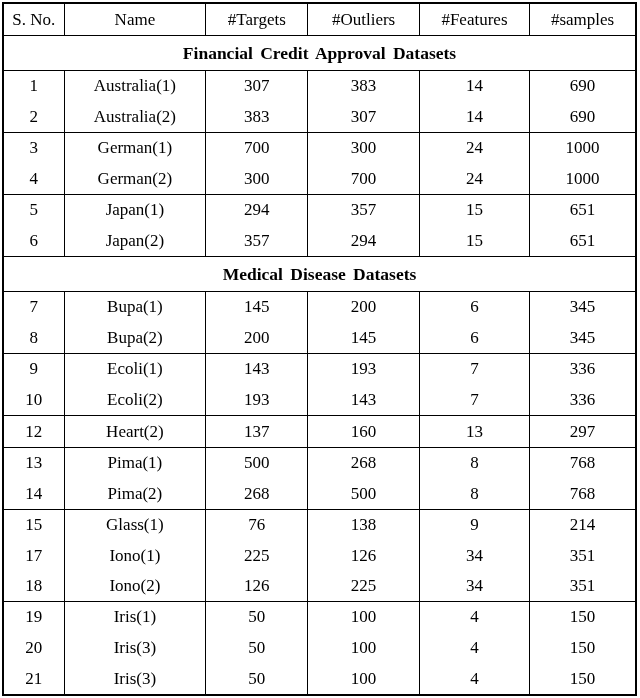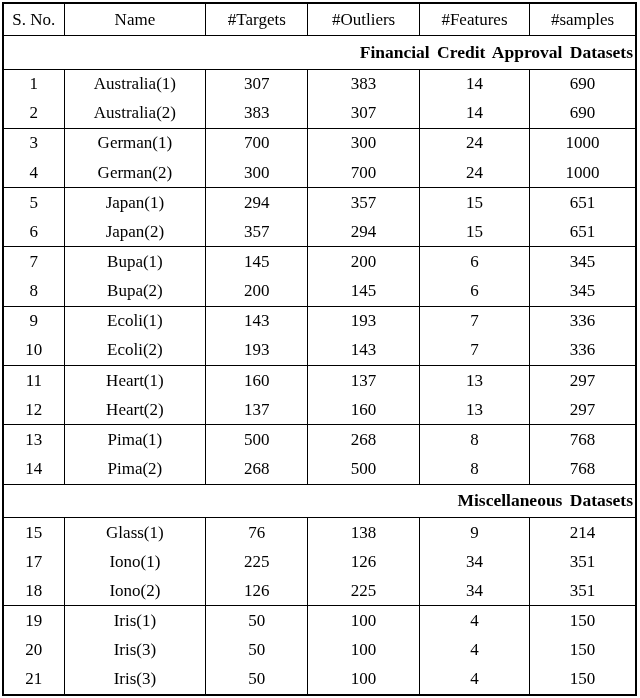--- a/index.html
+++ b/index.html
@@ -40,21 +40,20 @@
   tbody tr.data-row td + td {
     border-left: 1.5px solid #000000;
   }
   tbody tr.section-row td {
     height: 29px;
     font-weight: bold;
     font-size: 17.5px;
     word-spacing: 3px;
     border-top: 1.5px solid #000000;
     border-bottom: 1.5px solid #000000;
-    text-align: right;
   }
   tbody tr.data-row td {
     height: 26px;
   }
   tbody tr.group-end td {
     border-bottom: 1.5px solid #000000;
   }
 </style>
 </head>
 <body>
@@ -123,20 +122,23 @@
         <td>651</td>
       </tr>
       <tr class="data-row group-end">
         <td>6</td>
         <td>Japan(2)</td>
         <td>357</td>
         <td>294</td>
         <td>15</td>
         <td>651</td>
       </tr>
+      <tr class="section-row">
+        <td colspan="6">Medical Disease Datasets</td>
+      </tr>
       <tr class="data-row">
         <td>7</td>
         <td>Bupa(1)</td>
         <td>145</td>
         <td>200</td>
         <td>6</td>
         <td>345</td>
       </tr>
       <tr class="data-row group-end">
         <td>8</td>
@@ -155,28 +157,20 @@
         <td>336</td>
       </tr>
       <tr class="data-row group-end">
         <td>10</td>
         <td>Ecoli(2)</td>
         <td>193</td>
         <td>143</td>
         <td>7</td>
         <td>336</td>
       </tr>
-      <tr class="data-row">
-        <td>11</td>
-        <td>Heart(1)</td>
-        <td>160</td>
-        <td>137</td>
-        <td>13</td>
-        <td>297</td>
-      </tr>
       <tr class="data-row group-end">
         <td>12</td>
         <td>Heart(2)</td>
         <td>137</td>
         <td>160</td>
         <td>13</td>
         <td>297</td>
       </tr>
       <tr class="data-row">
         <td>13</td>
@@ -187,23 +181,20 @@
         <td>768</td>
       </tr>
       <tr class="data-row group-end">
         <td>14</td>
         <td>Pima(2)</td>
         <td>268</td>
         <td>500</td>
         <td>8</td>
         <td>768</td>
       </tr>
-      <tr class="section-row">
-        <td colspan="6">Miscellaneous Datasets</td>
-      </tr>
       <tr class="data-row">
         <td>15</td>
         <td>Glass(1)</td>
         <td>76</td>
         <td>138</td>
         <td>9</td>
         <td>214</td>
       </tr>
       <tr class="data-row">
         <td>17</td>

